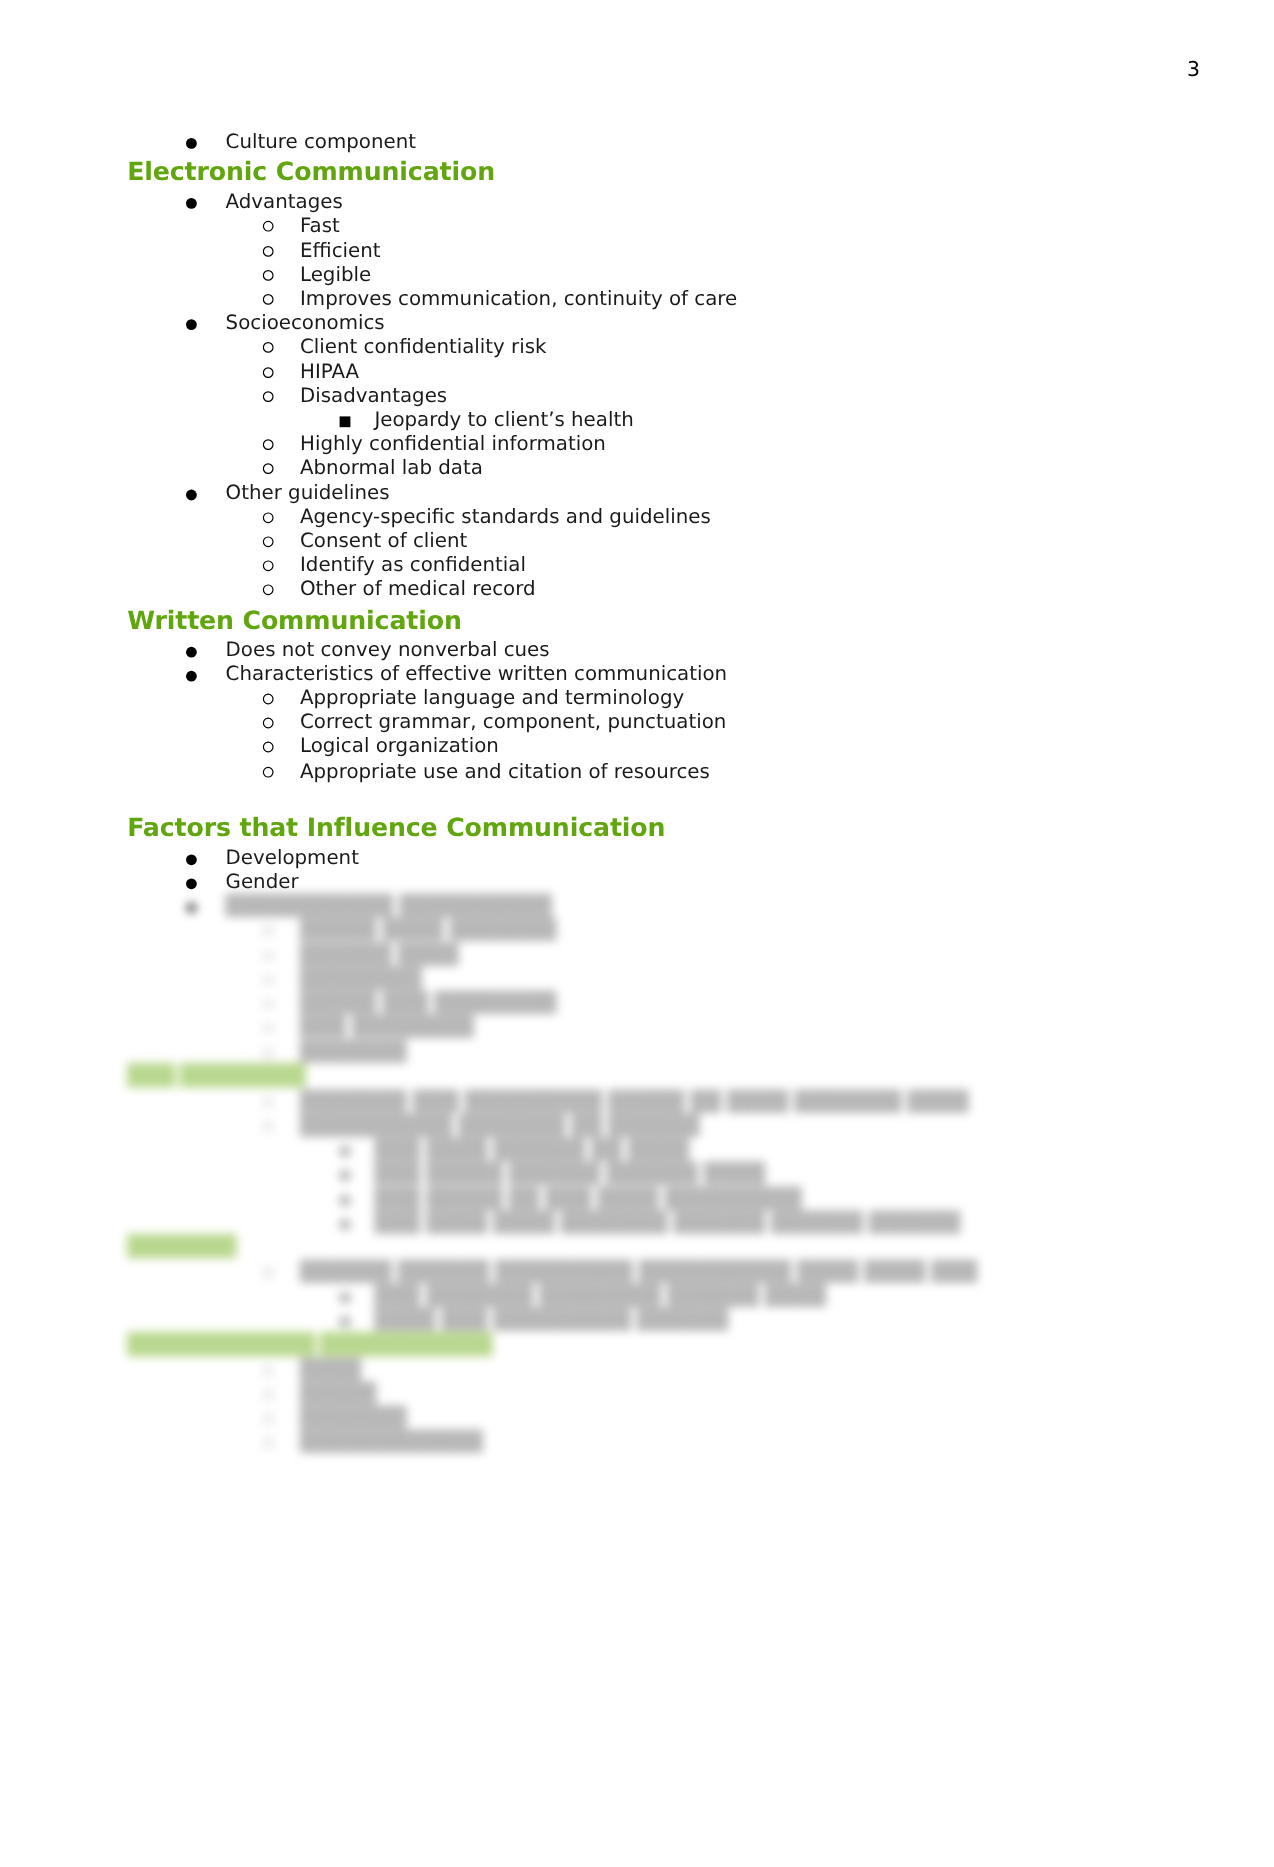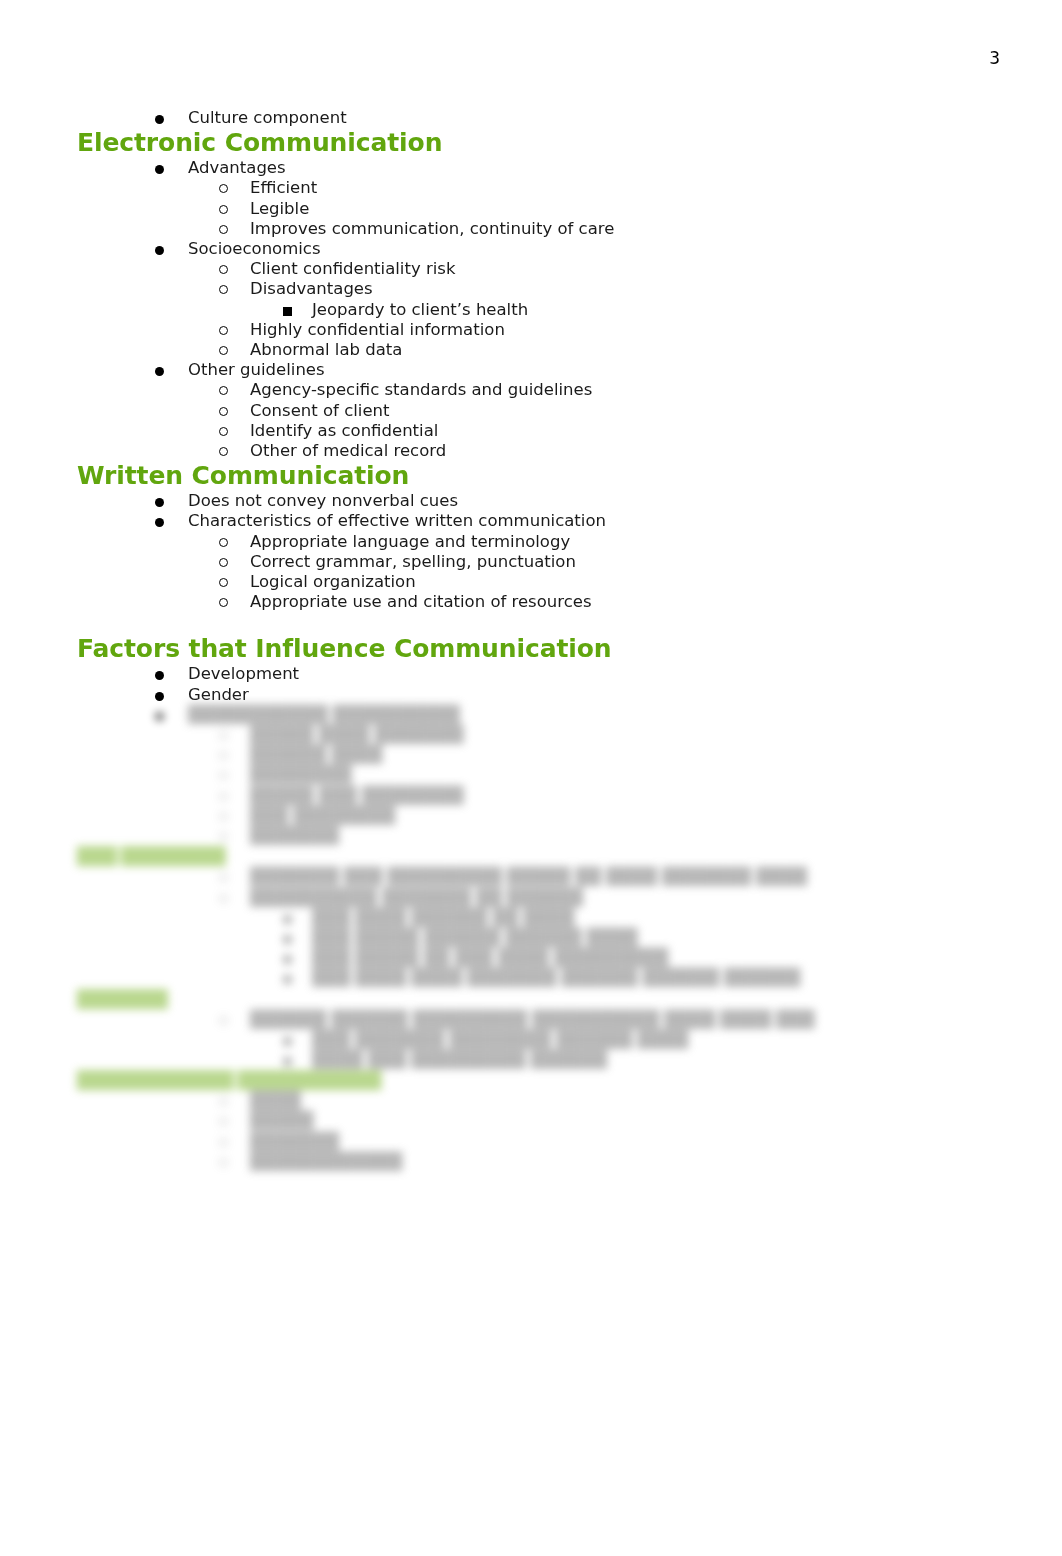--- a/index.html
+++ b/index.html
@@ -29,26 +29,26 @@
     color: #000000;
     font-family: "DejaVu Sans", sans-serif;
   }
   .content {
     position: absolute;
     left: 0;
     top: 108px;
     width: 974px;
   }
   .heading {
-    font-size: 25px;
+    font-size: 21px;
     font-weight: bold;
     color: #61a60e;
     line-height: 30px;
     margin: 0;
-    padding-left: 77px;
+    padding-left: 106px;
     letter-spacing: -0.1px;
     white-space: nowrap;
   }
   ul.lvl1, ul.lvl2, ul.lvl3 {
     list-style: none;
     margin: 0;
     padding: 0;
   }
   li.item {
     position: relative;
@@ -144,20 +144,24 @@
 
     <h2 class="heading">Electronic Communication</h2>
 
     <ul class="lvl1">
       <li class="item l1">
         <span class="marker"></span>
         <span>Advantages</span>
       </li>
       <li class="item l2">
         <span class="marker"></span>
+        <span>Fast</span>
+      </li>
+      <li class="item l2">
+        <span class="marker"></span>
         <span>Efficient</span>
       </li>
       <li class="item l2">
         <span class="marker"></span>
         <span>Legible</span>
       </li>
       <li class="item l2">
         <span class="marker"></span>
         <span>Improves communication, continuity of care</span>
       </li>
@@ -165,20 +169,24 @@
       <li class="item l1">
         <span class="marker"></span>
         <span>Socioeconomics</span>
       </li>
       <li class="item l2">
         <span class="marker"></span>
         <span>Client confidentiality risk</span>
       </li>
       <li class="item l2">
         <span class="marker"></span>
+        <span>HIPAA</span>
+      </li>
+      <li class="item l2">
+        <span class="marker"></span>
         <span>Disadvantages</span>
       </li>
 
       <li class="item l3">
         <span class="marker"></span>
         <span>Jeopardy to client’s health</span>
       </li>
       <li class="item l2">
         <span class="marker"></span>
         <span>Highly confidential information</span>
@@ -220,21 +228,21 @@
       <li class="item l1">
         <span class="marker"></span>
         <span>Characteristics of effective written communication</span>
       </li>
       <li class="item l2">
         <span class="marker"></span>
         <span>Appropriate language and terminology</span>
       </li>
       <li class="item l2">
         <span class="marker"></span>
-        <span>Correct grammar, spelling, punctuation</span>
+        <span>Correct grammar, component, punctuation</span>
       </li>
       <li class="item l2">
         <span class="marker"></span>
         <span>Logical organization</span>
       </li>
       <li class="item l2">
         <span class="marker"></span>
         <span>Appropriate use and citation of resources</span>
       </li>
     </ul>

